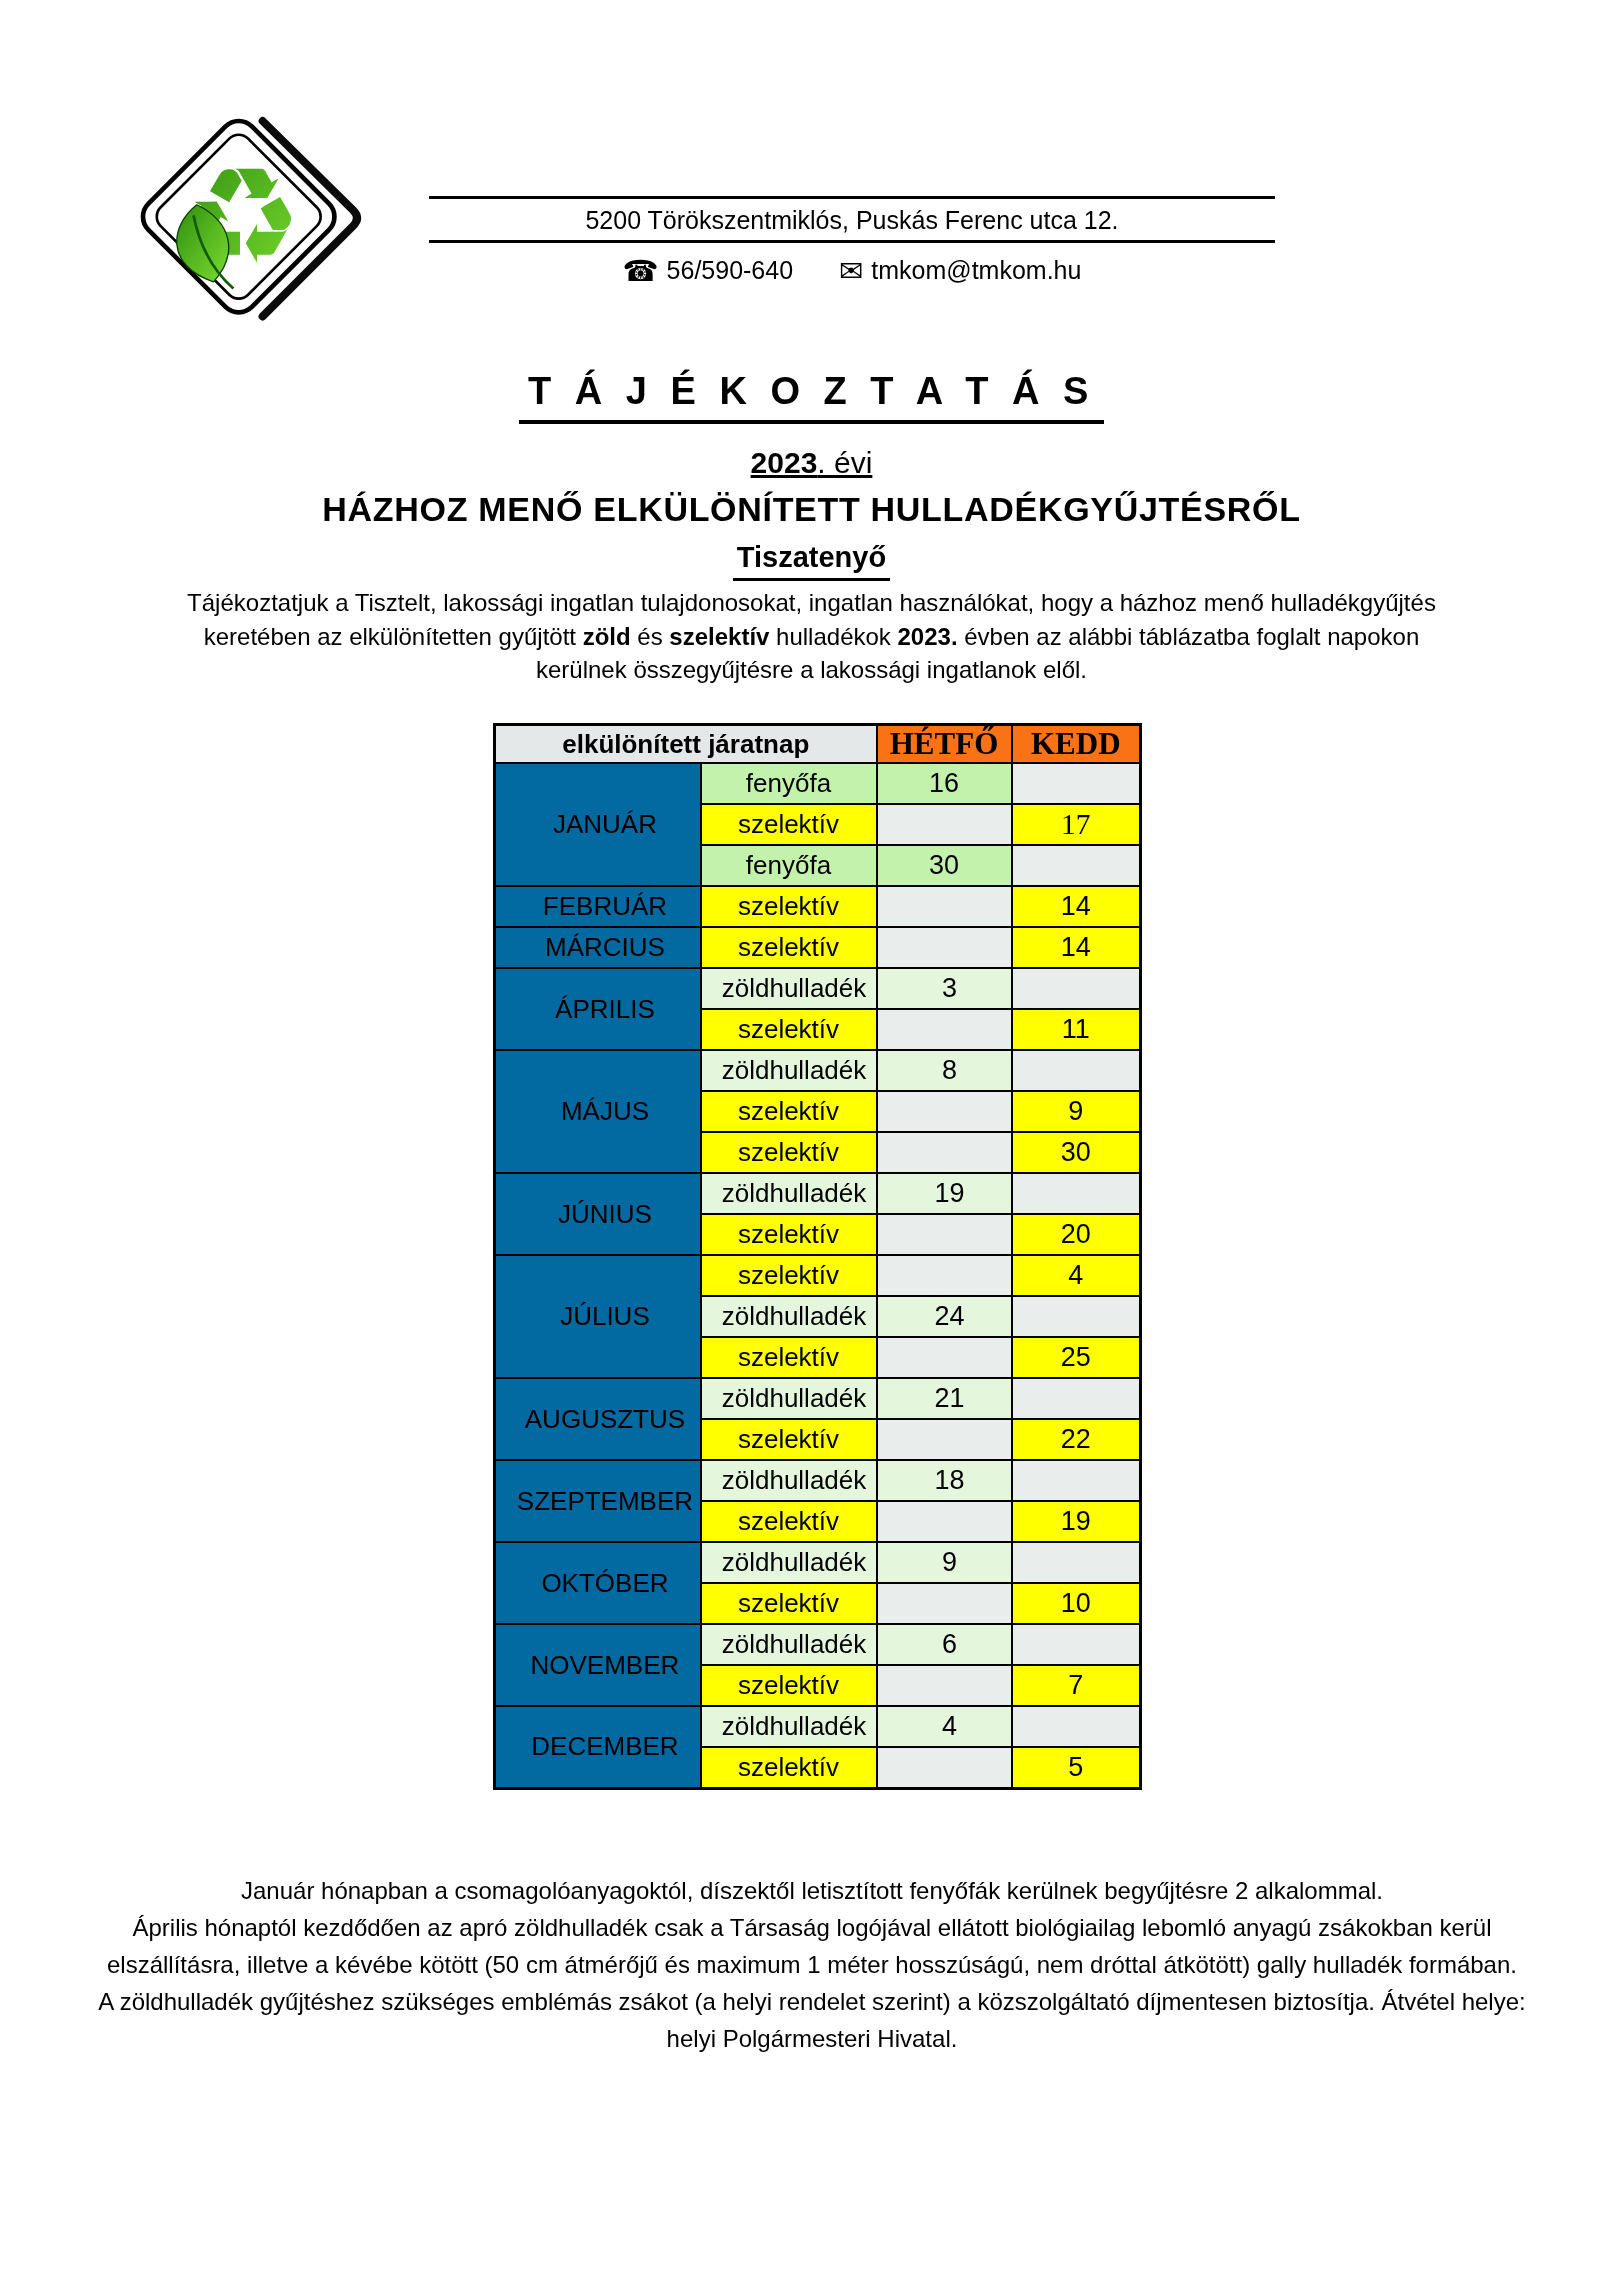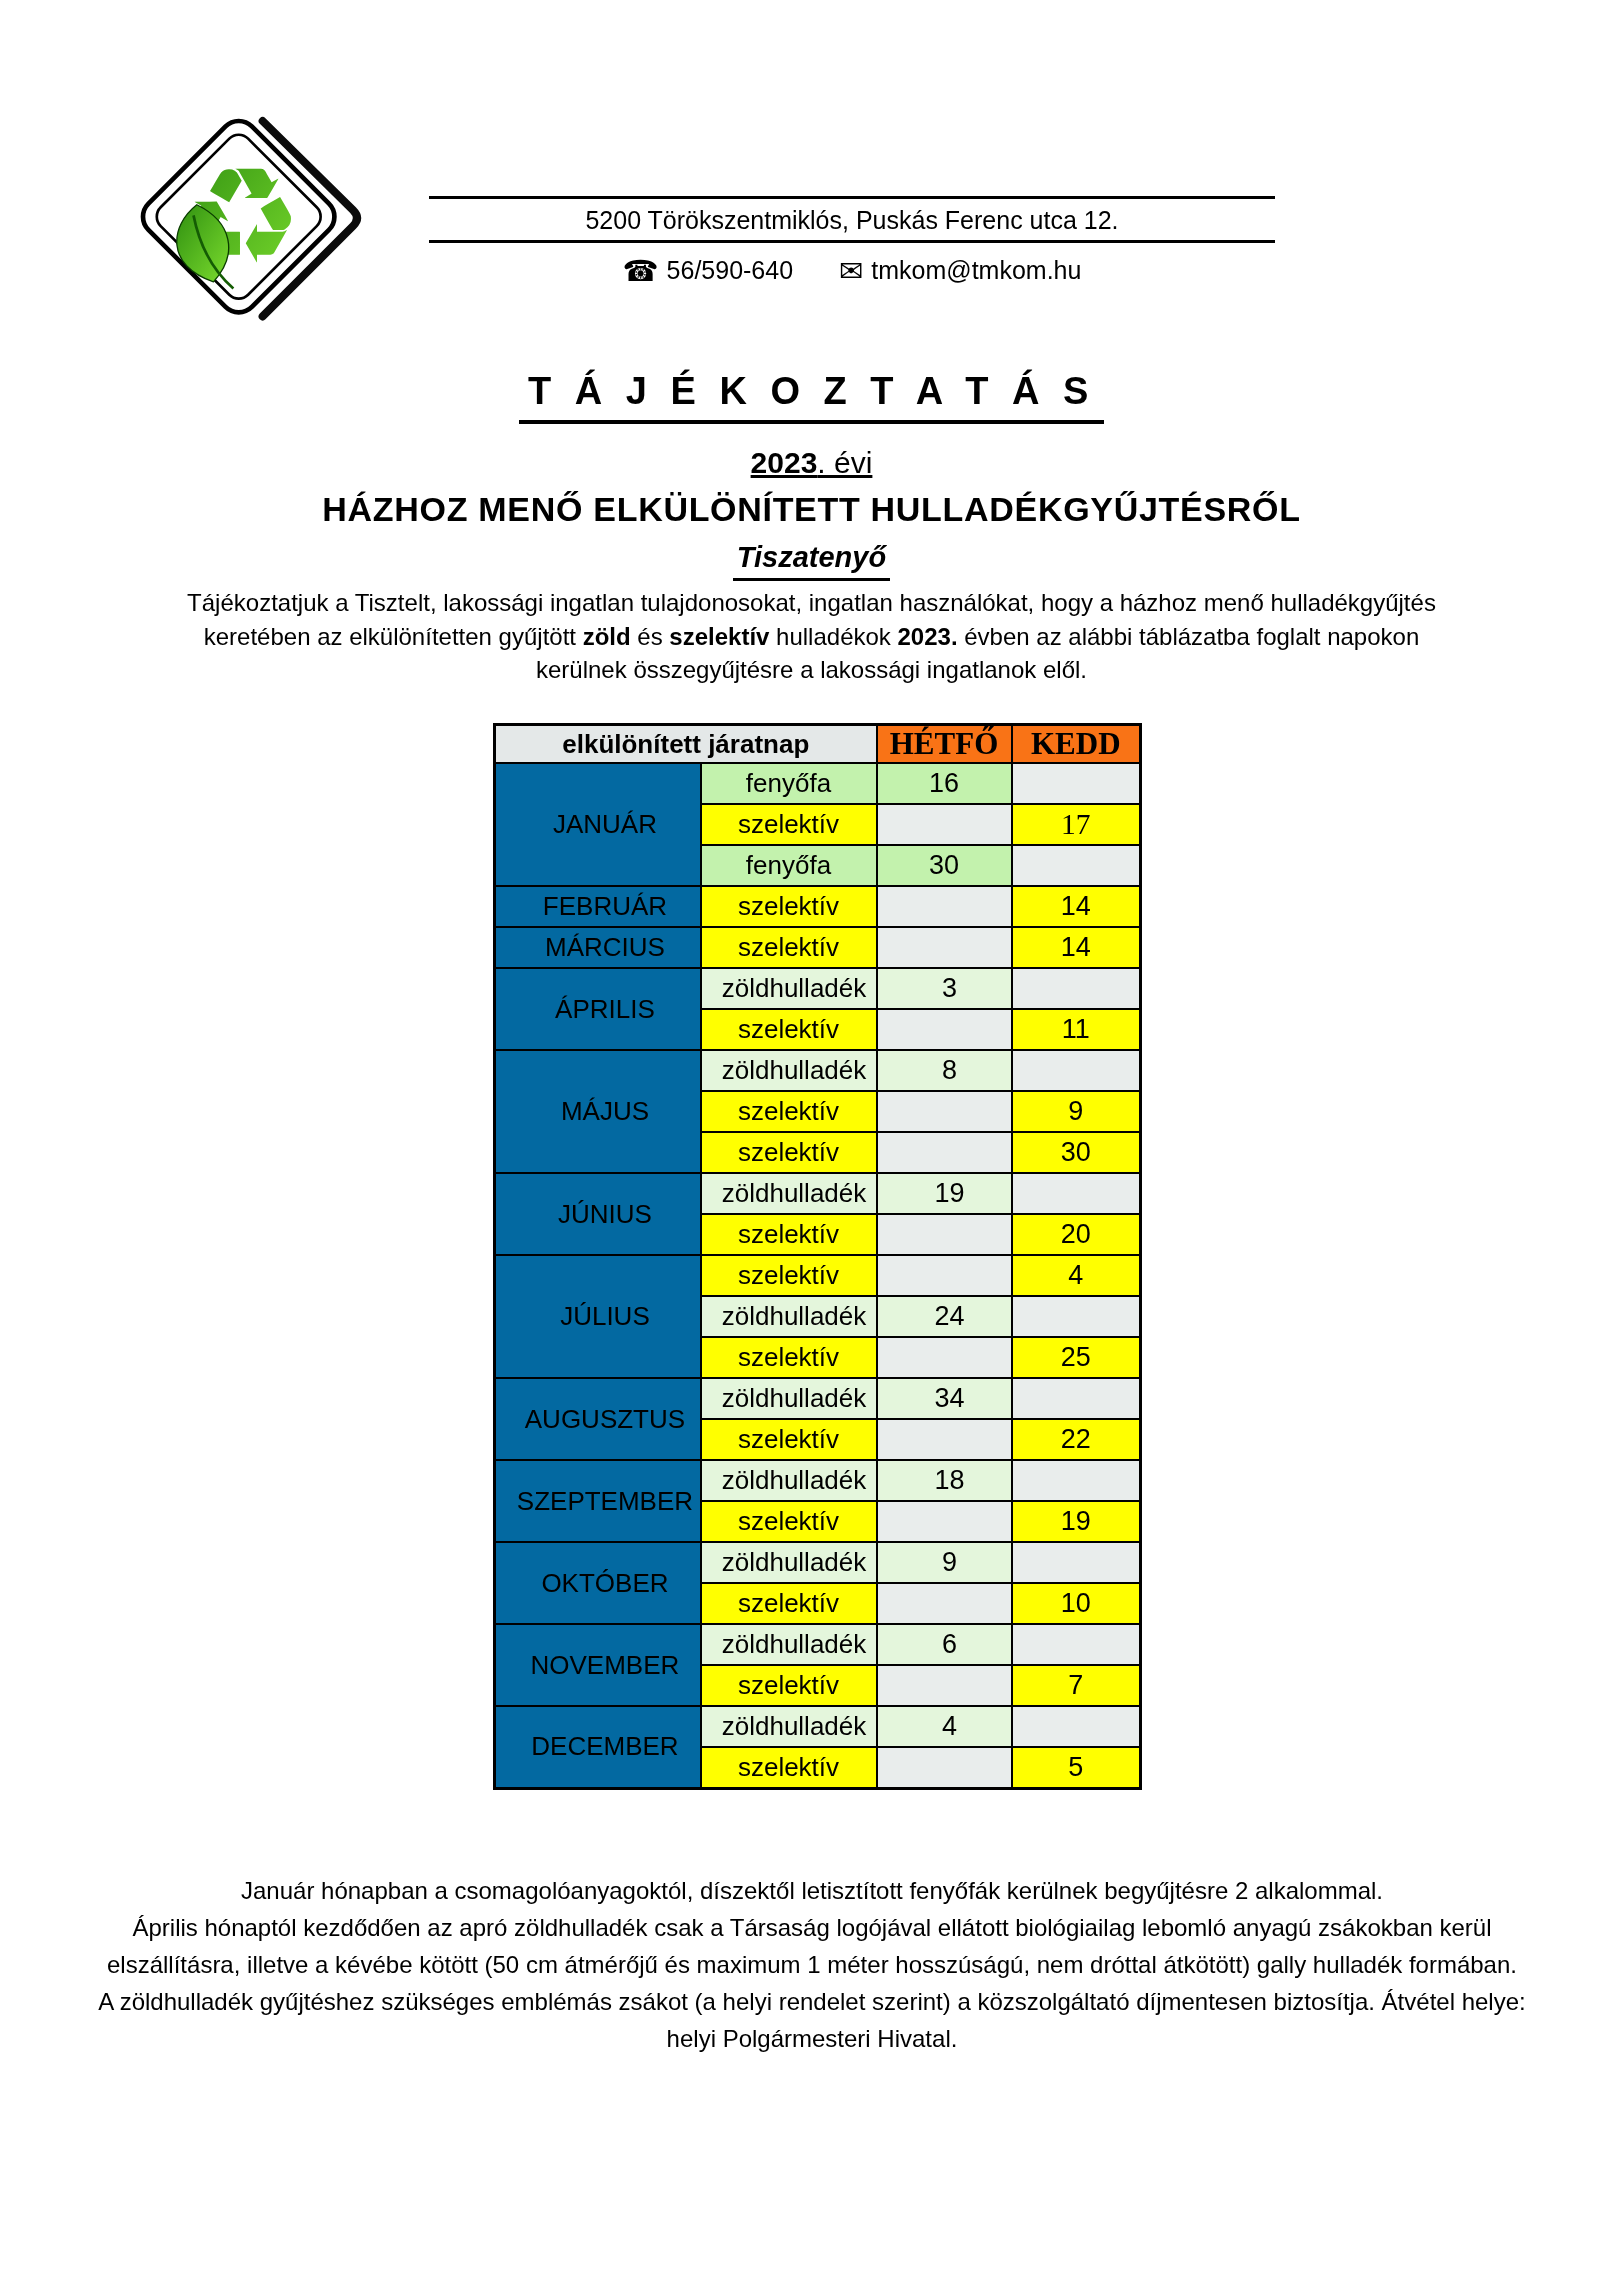--- a/index.html
+++ b/index.html
@@ -34,21 +34,21 @@
   .title-main {
     display:inline-block; font-size:38px; font-weight:bold; letter-spacing:6.5px;
     border-bottom:4.6px solid #000; padding:0 9.2px 6.5px 9.2px;
   }
   .title-year { top:446px; font-size:30px;text-decoration:underline; }
   .title-year b { font-weight:bold; }
   .title-sub  { top:490px; font-size:34px; font-weight:bold; letter-spacing:0.7px; }
   .settlement-wrap { top:541px; }
   .settlement {
     display:inline-block; font-size:29px; font-weight:bold;
-    border-bottom:3.3px solid #000; padding:0 3.9px 3.9px 3.9px;font-style:italic;
+    border-bottom:3.3px solid #000; padding:0 3.9px 3.9px 3.9px;
   }
   .intro {
     position:absolute; left:170px; width:1283px; top:586px;
     font-size:24px; line-height:1.4; text-align:center;
   }
   .intro b { font-weight:bold; }
 
   
   .table-wrap { position:absolute; left:493px; top:723px; }
   table.schedule {
@@ -217,21 +217,21 @@
             <td class="empty"></td>
           </tr>
           <tr>
             <td class="type szelektiv">szelektív</td>
             <td class="empty"></td>
             <td class="date szelektiv">25</td>
           </tr>
           <tr>
             <td class="month" rowspan="2">AUGUSZTUS</td>
             <td class="type zold">zöldhulladék</td>
-            <td class="date zold">34</td>
+            <td class="date zold">21</td>
             <td class="empty"></td>
           </tr>
           <tr>
             <td class="type szelektiv">szelektív</td>
             <td class="empty"></td>
             <td class="date szelektiv">22</td>
           </tr>
           <tr>
             <td class="month" rowspan="2">SZEPTEMBER</td>
             <td class="type zold">zöldhulladék</td>

